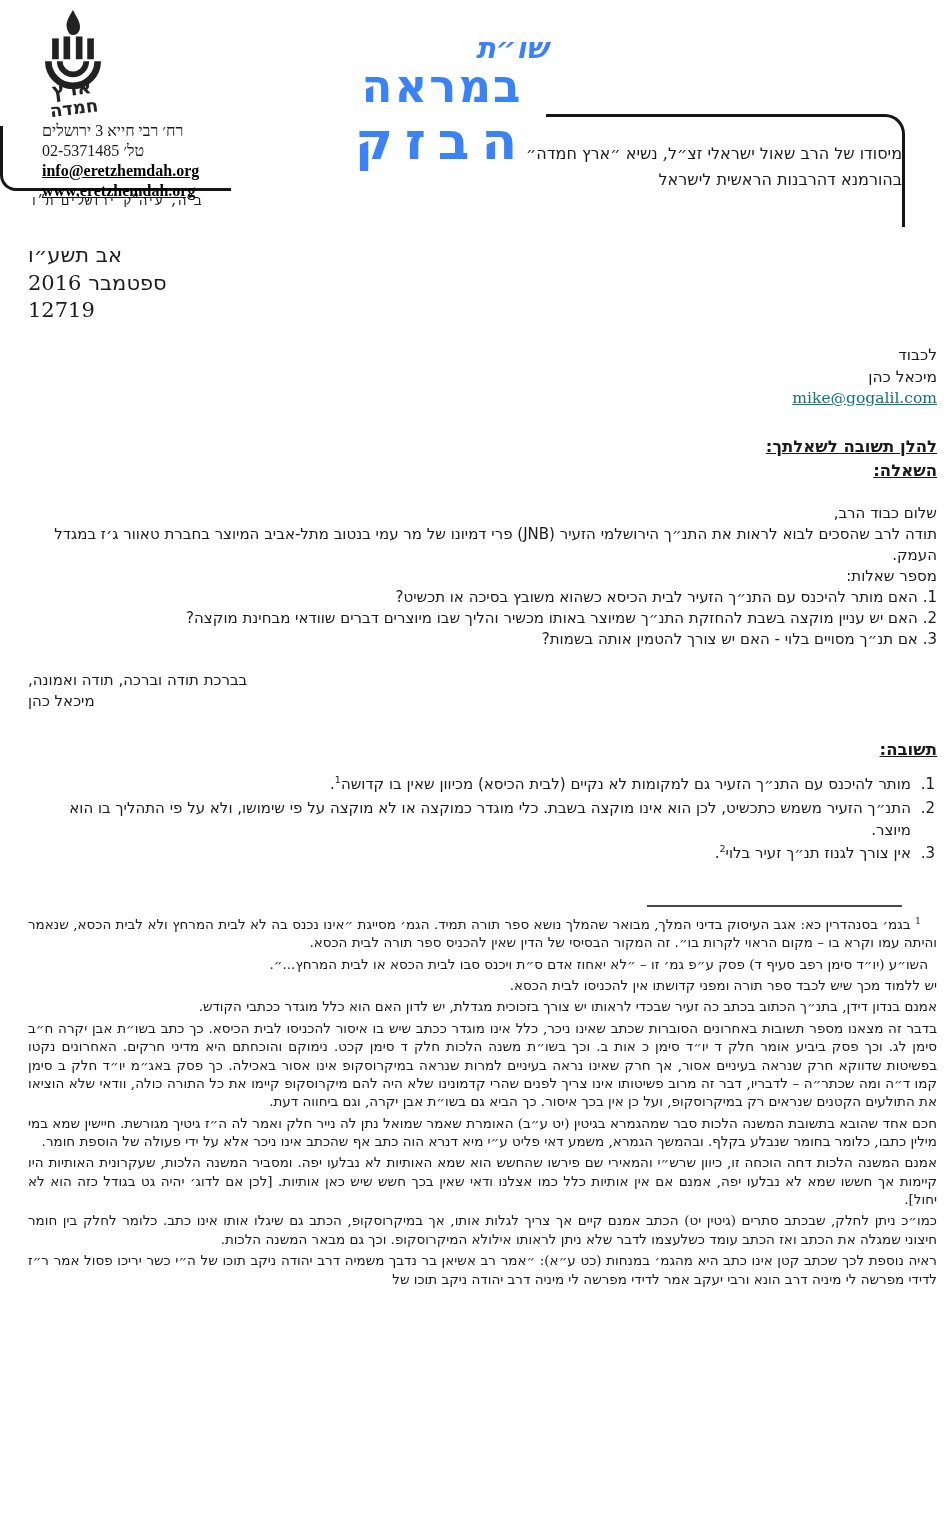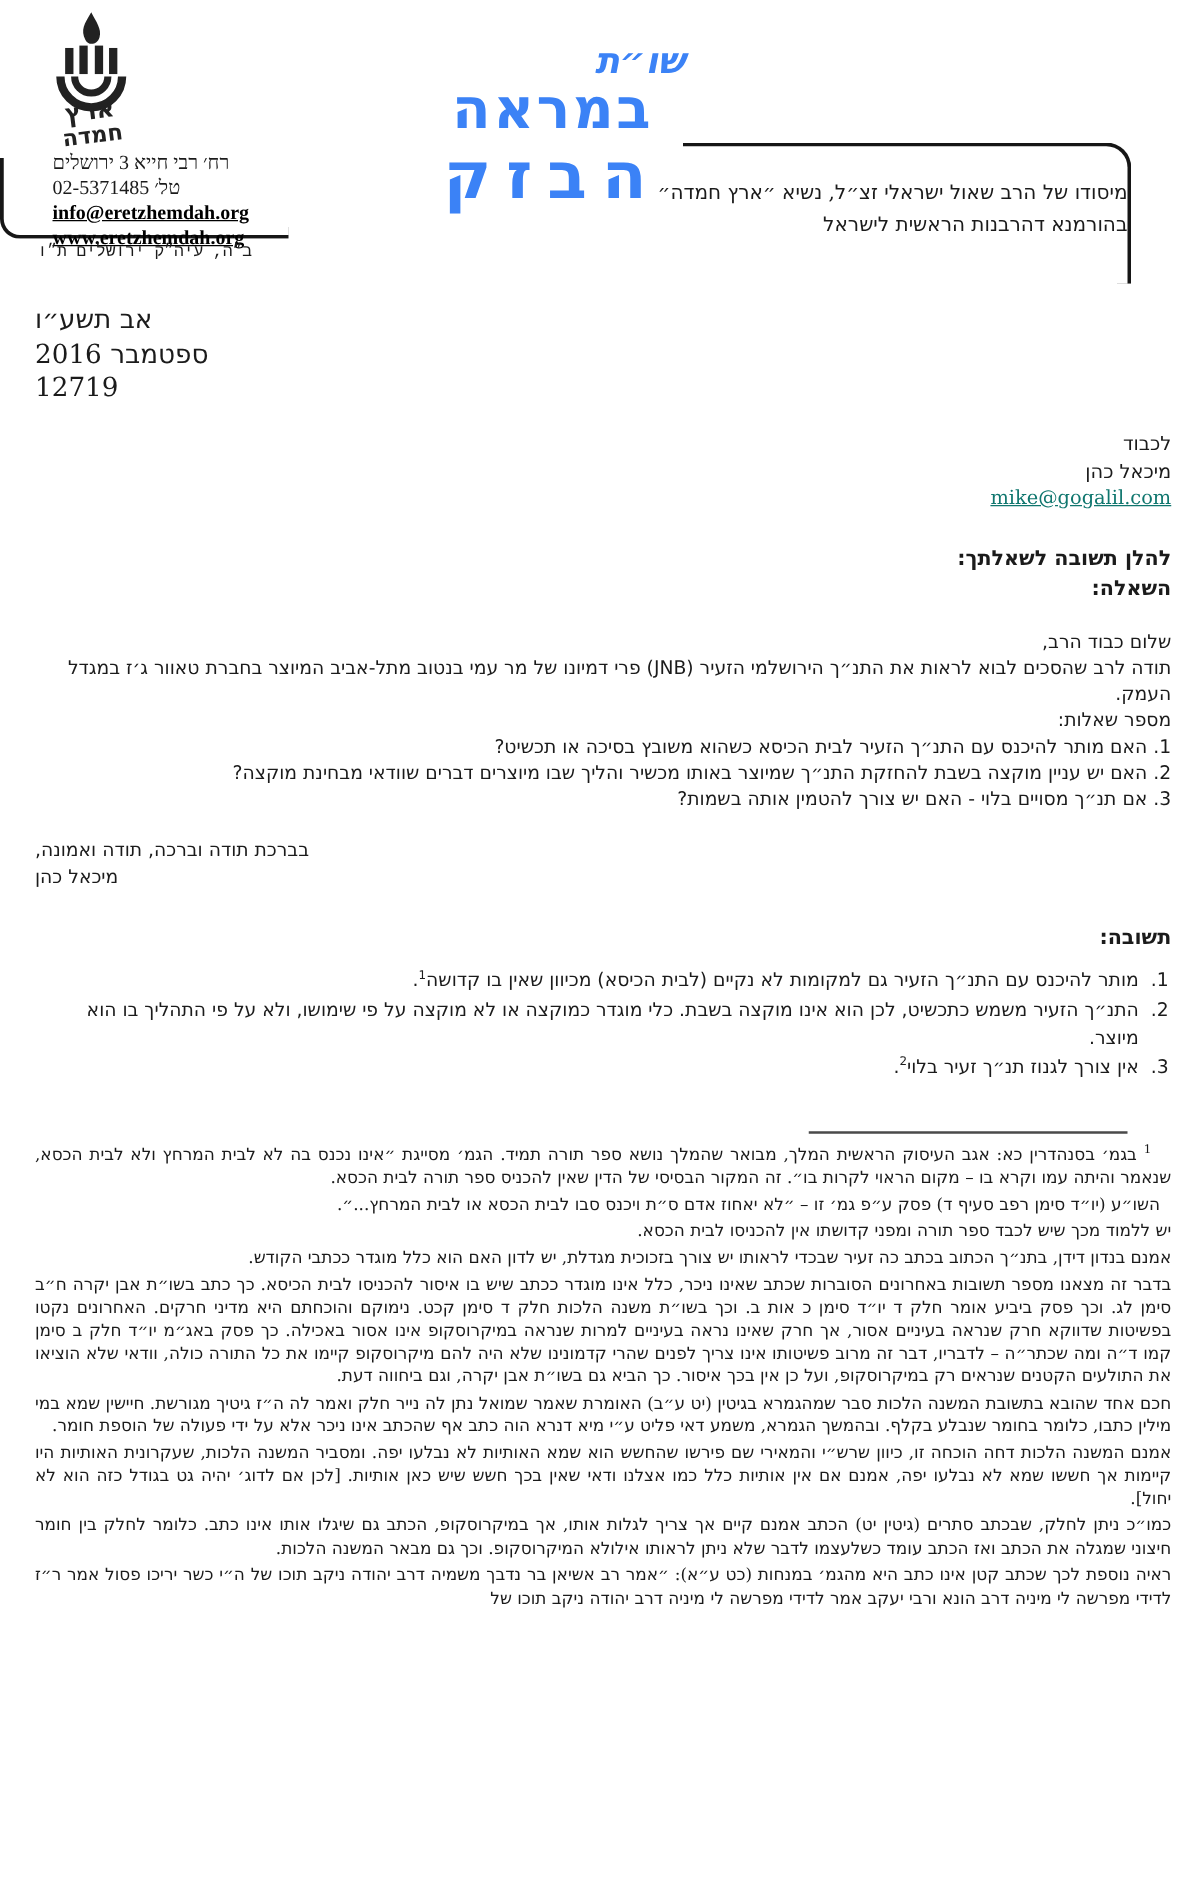--- a/index.html
+++ b/index.html
@@ -44,21 +44,21 @@
     font-family:"DejaVu Serif","DejaVu Sans",serif;
     font-size:16px;line-height:1.62;text-align:right;
   }
 
   
   .content{padding:0 10px 0 28px;}
   .dateblock{margin-top:10px;text-align:left;font-family:"DejaVu Serif","DejaVu Sans",serif;font-size:21px;line-height:1.32;}
   .addressee{margin-top:20px;text-align:right;font-size:15.5px;line-height:1.38;}
   .addressee a{color:#0f766e;text-decoration:underline;font-family:"DejaVu Serif","DejaVu Sans",serif;direction:ltr;display:inline-block;text-align:center;}
   .h-block{margin-top:26px;line-height:1.45;}
-  .heading{font-weight:bold;font-size:16.5px;}
+  .heading{font-weight:bold;text-decoration:underline;font-size:16.5px;}
   .q-body{margin-top:20px;font-size:15px;line-height:1.4;}
   .q-item{margin:0;}
   .closing{margin-top:20px;padding-left:0;padding-right:138px;font-size:15px;line-height:1.4;text-align:left;}
   .ans{margin-top:12px;font-size:15px;line-height:1.45;}
   .ans-item{position:relative;padding-right:26px;margin-bottom:2px;}
   .ans-item .num{position:absolute;right:2px;top:0;}
   sup{font-size:9.5px;line-height:0;}
 
   .fn-sep{width:255px;height:0;border:none;border-top:2px solid #4a4a4a;margin:40px 35px 8px auto;}
   .footnotes{
@@ -173,21 +173,21 @@
       </div>
       <div class="ans-item">
         <span class="num">3.</span>
         <span>אין צורך לגנוז תנ״ך זעיר בלוי</span><sup>2</sup><span>.</span>
       </div>
     </div>
 
     <hr class="fn-sep">
 
     <div class="footnotes">
-      <p class="ind-a"><sup>1</sup> <span>בגמ׳ בסנהדרין כא: אגב העיסוק הראשית המלך, מבואר שהמלך נושא ספר תורה תמיד. הגמ׳ מסייגת ״אינו נכנס בה לא לבית המרחץ ולא לבית הכסא, שנאמר והיתה עמו וקרא בו – מקום הראוי לקרות בו״. זה המקור הבסיסי של הדין שאין להכניס ספר תורה לבית הכסא.</span></p>
+      <p class="ind-a"><sup>1</sup> <span>בגמ׳ בסנהדרין כא: אגב העיסוק בדיני המלך, מבואר שהמלך נושא ספר תורה תמיד. הגמ׳ מסייגת ״אינו נכנס בה לא לבית המרחץ ולא לבית הכסא, שנאמר והיתה עמו וקרא בו – מקום הראוי לקרות בו״. זה המקור הבסיסי של הדין שאין להכניס ספר תורה לבית הכסא.</span></p>
       <p class="ind-b">השו״ע (יו״ד סימן רפב סעיף ד) פסק ע״פ גמ׳ זו – ״לא יאחוז אדם ס״ת ויכנס סבו לבית הכסא או לבית המרחץ...״.</p>
       <p>יש ללמוד מכך שיש לכבד ספר תורה ומפני קדושתו אין להכניסו לבית הכסא.</p>
       <p>אמנם בנדון דידן, בתנ״ך הכתוב בכתב כה זעיר שבכדי לראותו יש צורך בזכוכית מגדלת, יש לדון האם הוא כלל מוגדר ככתבי הקודש.</p>
       <p>בדבר זה מצאנו מספר תשובות באחרונים הסוברות שכתב שאינו ניכר, כלל אינו מוגדר ככתב שיש בו איסור להכניסו לבית הכיסא. כך כתב בשו״ת אבן יקרה ח״ב סימן לג. וכך פסק ביביע אומר חלק ד יו״ד סימן כ אות ב. וכך בשו״ת משנה הלכות חלק ד סימן קכט. נימוקם והוכחתם היא מדיני חרקים. האחרונים נקטו בפשיטות שדווקא חרק שנראה בעיניים אסור, אך חרק שאינו נראה בעיניים למרות שנראה במיקרוסקופ אינו אסור באכילה. כך פסק באג״מ יו״ד חלק ב סימן קמו ד״ה ומה שכתר״ה – לדבריו, דבר זה מרוב פשיטותו אינו צריך לפנים שהרי קדמונינו שלא היה להם מיקרוסקופ קיימו את כל התורה כולה, וודאי שלא הוציאו את התולעים הקטנים שנראים רק במיקרוסקופ, ועל כן אין בכך איסור. כך הביא גם בשו״ת אבן יקרה, וגם ביחווה דעת.</p>
       <p>חכם אחד שהובא בתשובת המשנה הלכות סבר שמהגמרא בגיטין (יט ע״ב) האומרת שאמר שמואל נתן לה נייר חלק ואמר לה ה״ז גיטיך מגורשת. חיישין שמא במי מילין כתבו, כלומר בחומר שנבלע בקלף. ובהמשך הגמרא, משמע דאי פליט ע״י מיא דנרא הוה כתב אף שהכתב אינו ניכר אלא על ידי פעולה של הוספת חומר.</p>
       <p>אמנם המשנה הלכות דחה הוכחה זו, כיוון שרש״י והמאירי שם פירשו שהחשש הוא שמא האותיות לא נבלעו יפה. ומסביר המשנה הלכות, שעקרונית האותיות היו קיימות אך חששו שמא לא נבלעו יפה, אמנם אם אין אותיות כלל כמו אצלנו ודאי שאין בכך חשש שיש כאן אותיות. [לכן אם לדוג׳ יהיה גט בגודל כזה הוא לא יחול].</p>
       <p>כמו״כ ניתן לחלק, שבכתב סתרים (גיטין יט) הכתב אמנם קיים אך צריך לגלות אותו, אך במיקרוסקופ, הכתב גם שיגלו אותו אינו כתב. כלומר לחלק בין חומר חיצוני שמגלה את הכתב ואז הכתב עומד כשלעצמו לדבר שלא ניתן לראותו אילולא המיקרוסקופ. וכך גם מבאר המשנה הלכות.</p>
       <p>ראיה נוספת לכך שכתב קטן אינו כתב היא מהגמ׳ במנחות (כט ע״א): ״אמר רב אשיאן בר נדבך משמיה דרב יהודה ניקב תוכו של ה״י כשר יריכו פסול אמר ר״ז לדידי מפרשה לי מיניה דרב הונא ורבי יעקב אמר לדידי מפרשה לי מיניה דרב יהודה ניקב תוכו של</p>
     </div>
 

